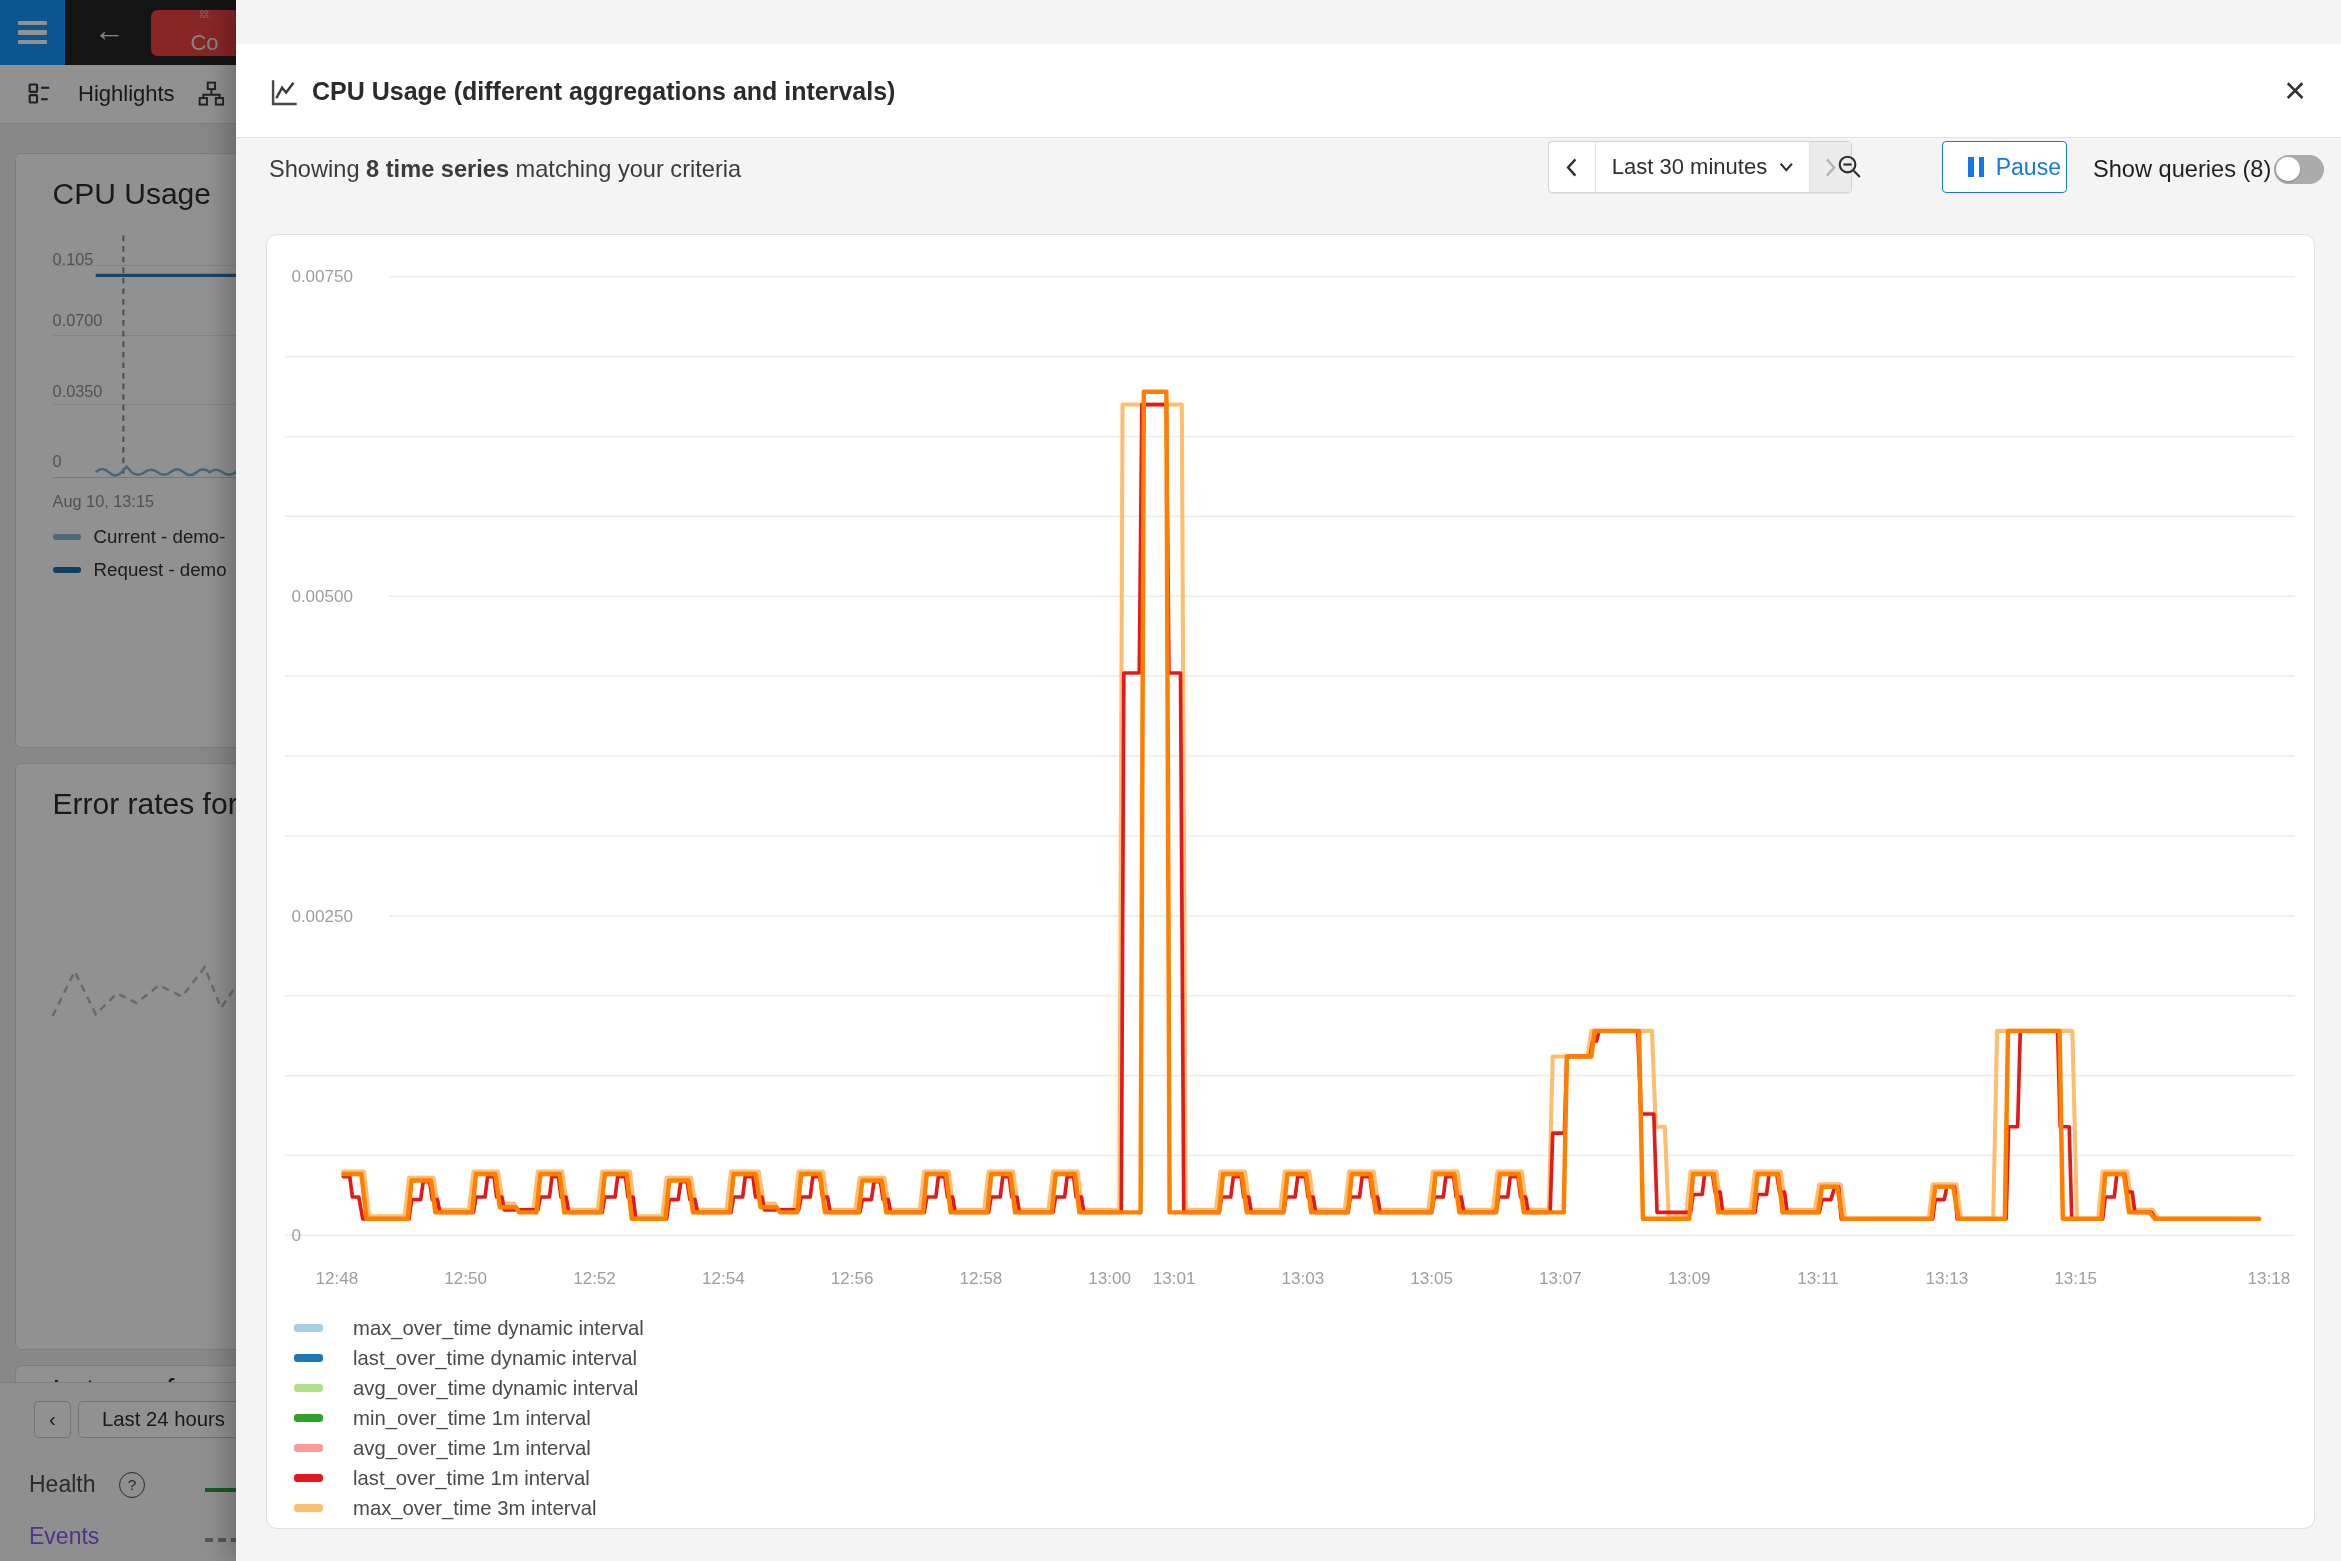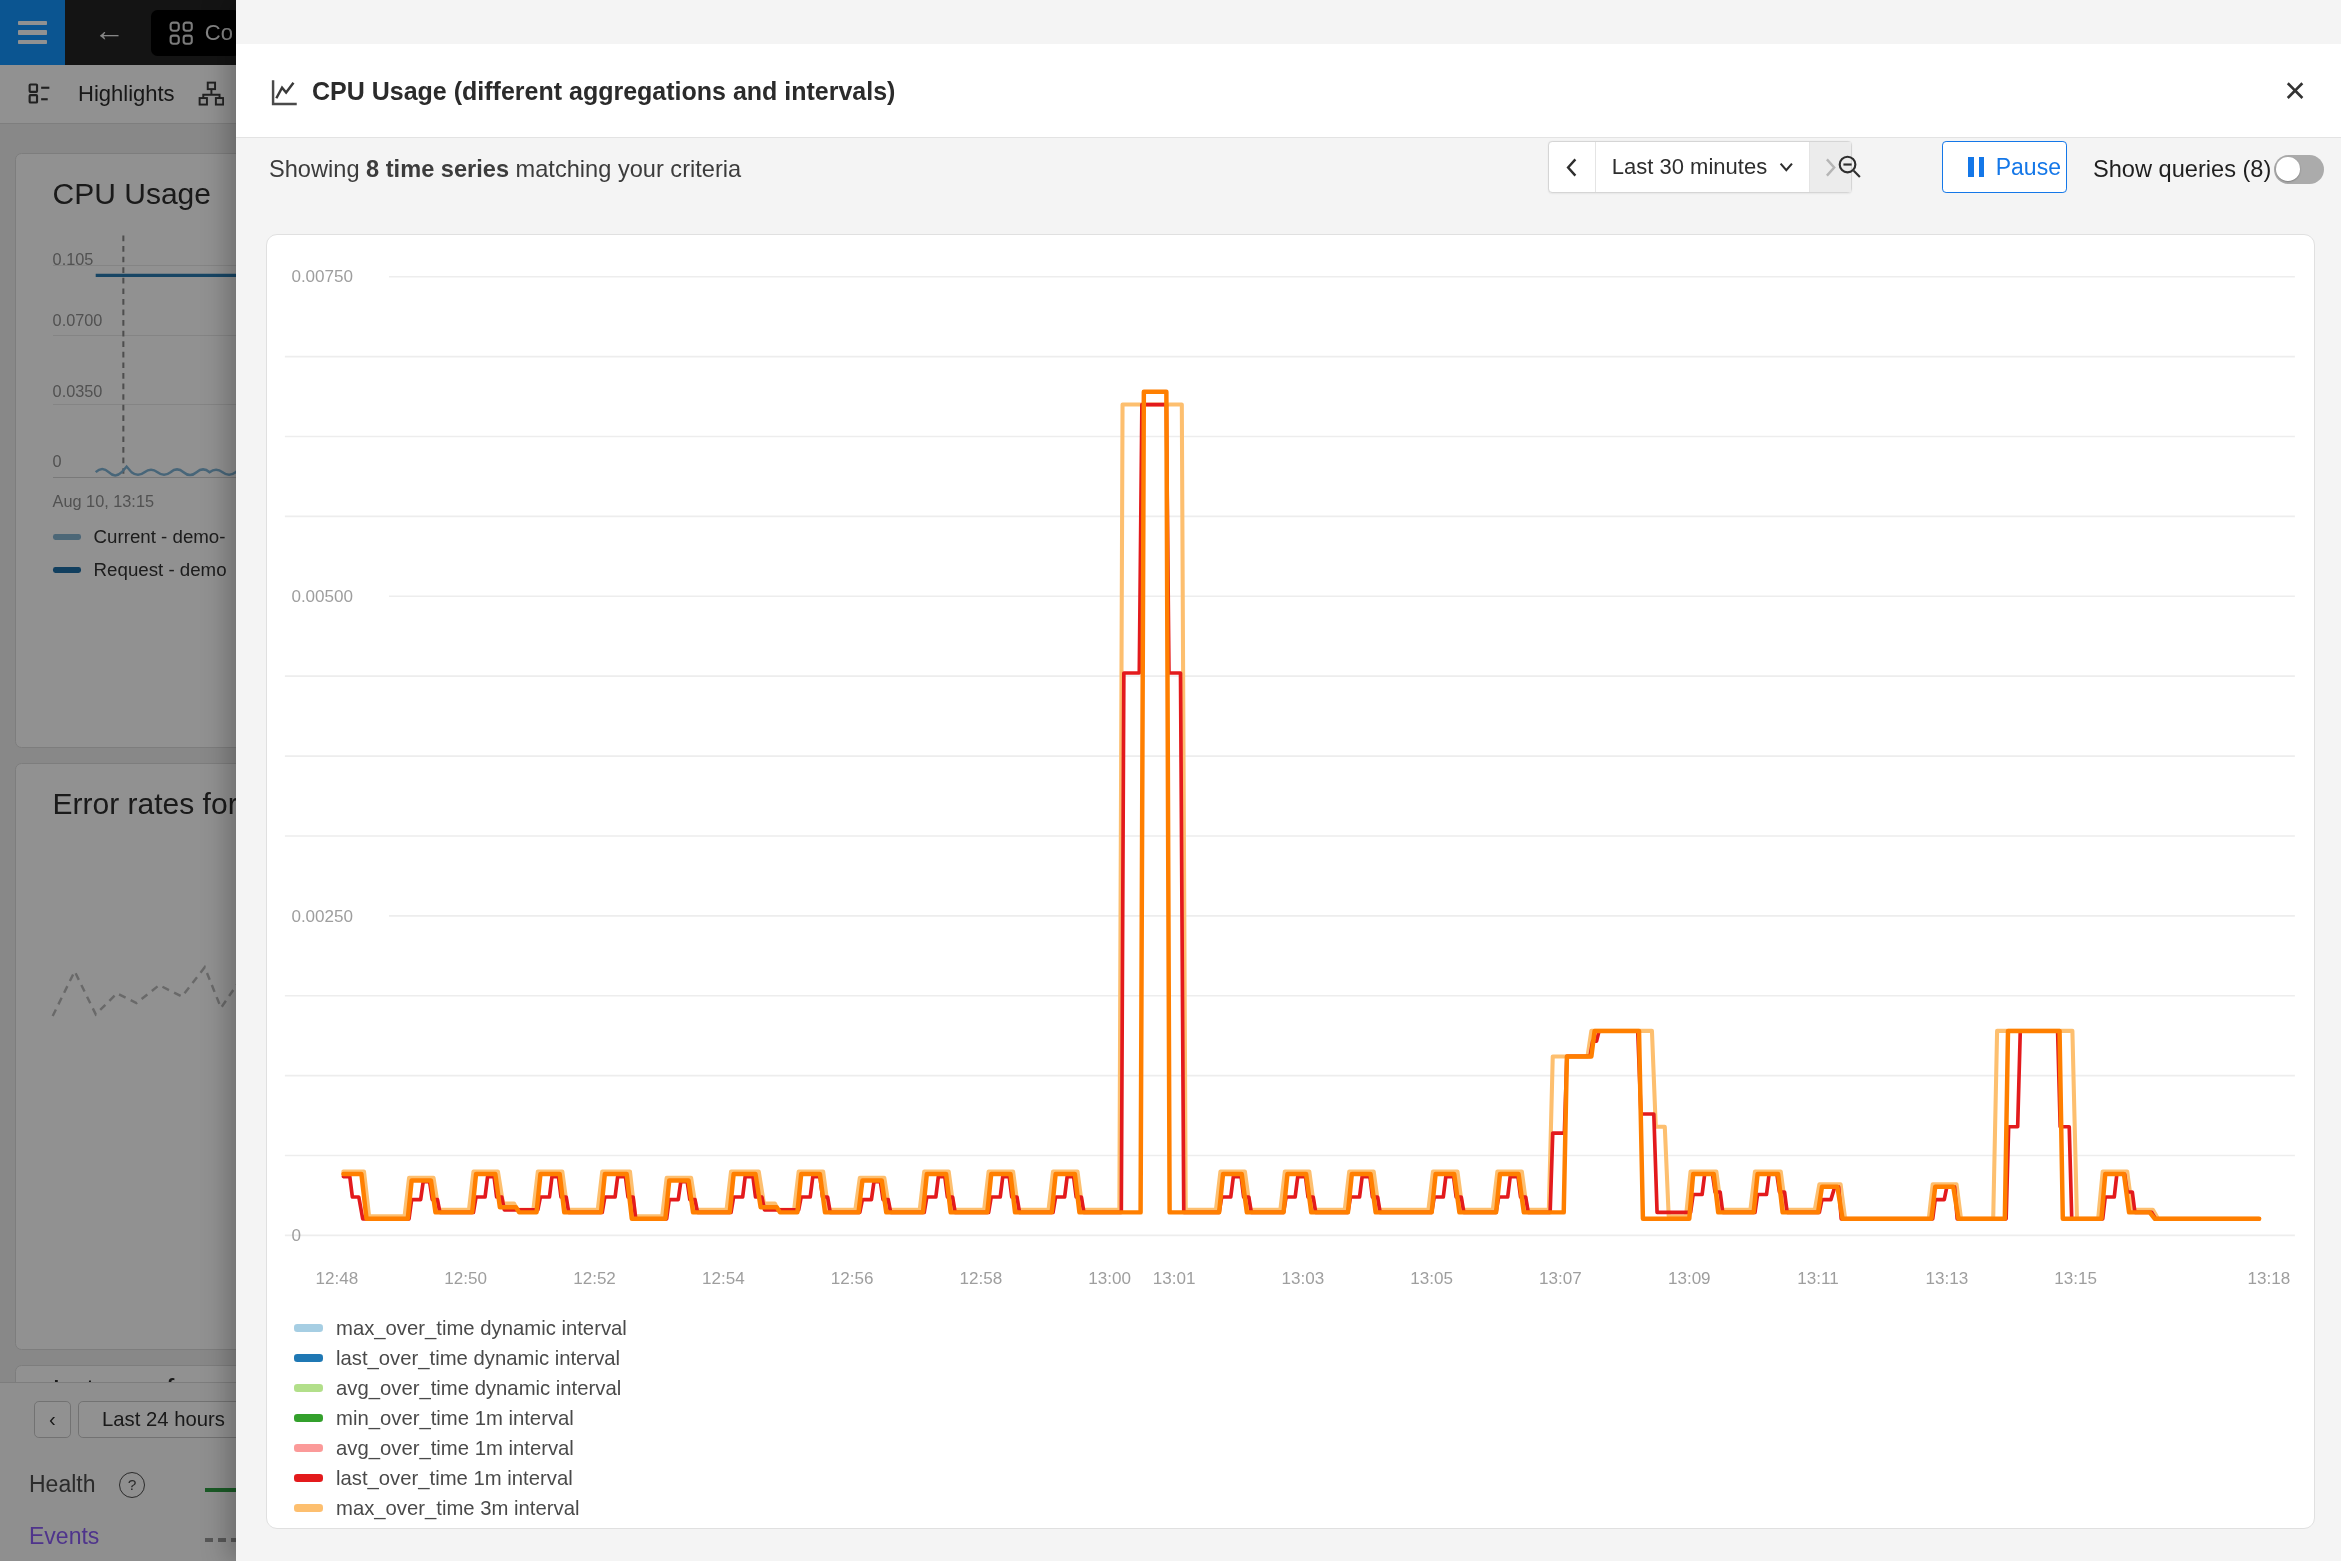--- a/index.html
+++ b/index.html
@@ -6,22 +6,22 @@
   html,body { width:2342px; height:1561px; overflow:hidden; background:#f0f0f0;
               font-family:"Liberation Sans", sans-serif; }
 
   
   #bg-app { position:absolute; inset:0; }
   #topbar { position:absolute; left:0; top:0; width:2342px; height:65px; background:#242424; }
   #menu-tile { position:absolute; left:0; top:0; width:65px; height:65px; background:#1496ff;
                display:flex; flex-direction:column; justify-content:center; align-items:center; gap:5.7px; }
   #menu-tile .bar { width:29px; height:4.1px; background:#fff; border-radius:0.8px; }
   #back-arrow { position:absolute; left:94px; top:13px; font-size:31px; color:#ececec; }
-  #app-tile { position:absolute; left:151px; top:9.8px; width:89px; height:46px; background:#000000;
-              border-radius:6.5px; display:flex; align-items:center; padding-left:18px; gap:11.4px; overflow:hidden; }
+  #app-tile { position:absolute; left:151px; top:9.8px; width:89px; height:46px; background:#ef4444;
+              border-radius:6.5px; display:flex; align-items:center; padding-left:18px; gap:11.4px; overflow:hidden;flex-direction:column; }
   #app-tile .tile-label { color:#e8e8e8; font-size:22px; white-space:nowrap; }
 
   #subbar { position:absolute; left:0; top:65px; width:2342px; height:59px; background:#ffffff;
             border-bottom:1.6px solid #dedede; }
   #highlights-tab { position:absolute; left:28px; top:0; height:57px; display:flex; align-items:center; gap:27px; }
   #highlights-tab .tab-label { font-size:22px; color:#2b2b2b; }
   #sitemap-btn { position:absolute; left:198px; top:16.3px; }
 
   .bg-card { position:absolute; left:14.6px; width:488px; background:#fff; border:0.8px solid #dcdcdc; border-radius:6.5px; overflow:hidden; }
   .bg-card .card-title { position:absolute; left:37px; top:23px; font-size:30px; color:#2e2e2e; white-space:nowrap; }
@@ -82,21 +82,21 @@
   #show-queries-label { position:absolute; left:1857px; top:156px; font-size:23.6px; color:#1f1f1f; }
   #queries-toggle { position:absolute; left:2038px; top:155px; width:50px; height:28.5px; background:#ababab;
                     border-radius:14.6px; }
   #queries-toggle .knob { position:absolute; left:2.4px; top:2.4px; width:23.6px; height:23.6px; background:#fff;
                           border-radius:50%; box-shadow:0 0.8px 1.6px rgba(0,0,0,0.3); }
 
   #chart-card { position:absolute; left:30px; top:234px; width:2049px; height:1295px; background:#fff;
                 border:0.8px solid #e0e0e0; border-radius:11px; }
   #chart-svg { position:absolute; left:0; top:0; }
   #chart-legend { position:absolute; left:27px; top:1078px; }
-  .legend-row { display:flex; align-items:center; height:30px; gap:13px; cursor:pointer; }
+  .legend-row { display:flex; align-items:center; height:30px; gap:30px; cursor:pointer; }
   .legend-swatch { width:29px; height:7.3px; border-radius:3.3px; }
   .legend-label { font-size:20.3px; color:#4a4a4a; }
 
   svg text { font-family:"Liberation Sans", sans-serif; }
 </style>
 </head>
 <body>
 
 <div id="bg-app">
 

